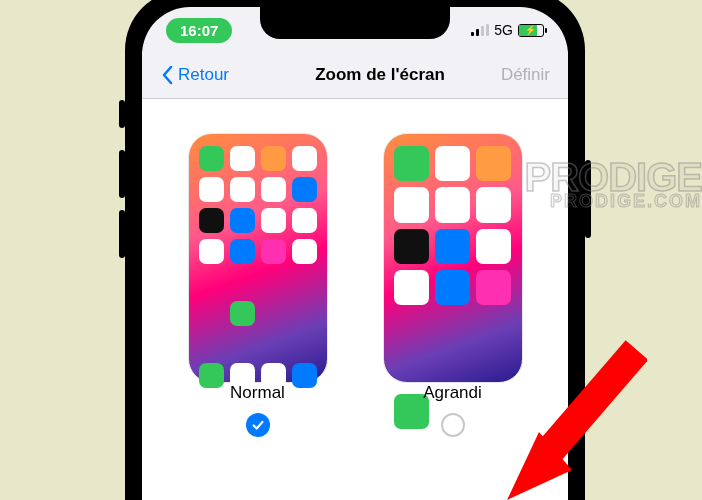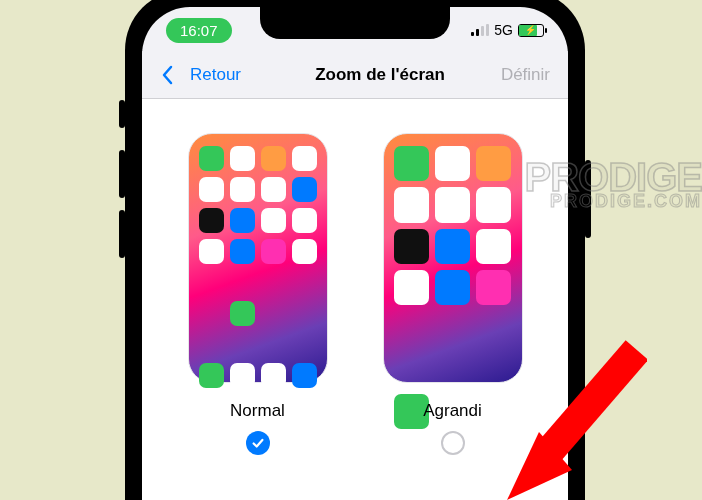--- a/index.html
+++ b/index.html
@@ -55,21 +55,21 @@
     top: 8px; left: 0; right: 0;
     height: 30px;
     display: flex; justify-content: space-between;
     align-items: center;
     padding: 0 24px;
     z-index: 40;
   }
   .time-pill {
     background: #34c759;
     color: #fff;
-    font-weight: 400;
+    font-weight: 700;
     font-size: 15px;
     padding: 4px 14px;
     border-radius: 16px;
   }
   .status-right { display:flex; align-items:center; gap:5px;}
   .sig { display:flex; align-items:flex-end; gap:2px; height:12px;}
   .sig span{ width:3px; background:#000; border-radius:1px;}
   .sig span:nth-child(1){height:4px}
   .sig span:nth-child(2){height:7px}
   .sig span:nth-child(3){height:10px; background:#c7c7cc}
@@ -83,21 +83,21 @@
   .batt-fill{ height:100%; width:75%; background:#34c759; border-radius:1px;}
   .bolt{ position:absolute; left:50%; top:50%; transform:translate(-50%,-50%); font-size:9px; color:#000;}
 
   .navbar {
     position:absolute; top:44px; left:0; right:0; height:48px;
     display:flex; align-items:center; justify-content:space-between;
     padding: 0 18px;
     background:#f2f2f6;
     border-bottom:1px solid #d0d0d4;
   }
-  .back { display:flex; align-items:flex-end; gap:16px; color:#007aff; font-size:17px; }
+  .back { display:flex; align-items:flex-end; gap:4px; color:#007aff; font-size:17px; }
   .back svg{ width:14px; height:20px;}
   .title{ font-size:17px; font-weight:600; color:#000; position:absolute; left:50%; transform:translateX(-50%);margin-left:25px;}
   .define{ color:#b0b0b5; font-size:17px;}
 
   .content {
     position:absolute; top:92px; left:0; right:0; bottom:0;
     background:#fff;
     padding: 34px 18px 0;
   }
   .options{ display:flex; justify-content:space-around;}
@@ -109,21 +109,21 @@
     background: linear-gradient(160deg, #ff8c3e 0%, #ff5a8a 35%, #ff007a 55%, #6a3fb5 80%, #2b1a8f 100%);
     padding:12px 10px;
     display:grid;
     gap:6px;
     align-content:start;
   }
   .preview.normal{ grid-template-columns: repeat(4, 1fr);}
   .preview.zoom{ grid-template-columns: repeat(3, 1fr);}
   .ico{ width:100%; aspect-ratio:1; border-radius:7px;}
   .ico.empty{ visibility:hidden;}
-  .opt-label{ margin-top:18px; font-size:17px; color:#000;}
+  .opt-label{ font-size:17px; color:#000;}
   .radio{
     margin-top:10px; width:24px; height:24px; border-radius:50%;
     display:flex; align-items:center; justify-content:center;
   }
   .radio.sel{ background:#007aff;}
   .radio.sel svg{ width:14px; height:14px;}
   .radio.unsel{ border:2px solid #c7c7cc;}
 
   .watermark{
     position:absolute;

